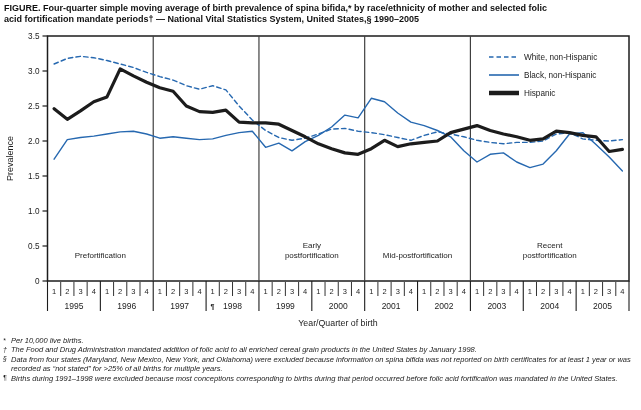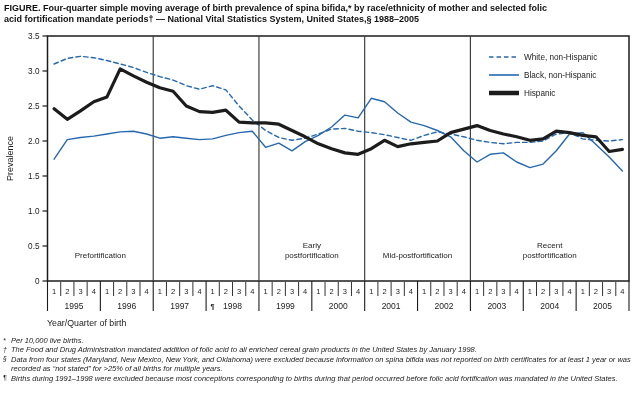--- a/index.html
+++ b/index.html
@@ -1,35 +1,35 @@
 <!DOCTYPE html>
 <html><head>
 <meta charset="utf-8">
 <style>
   html,body{margin:0;padding:0;background:#fff;}
   .page{position:relative;width:641px;height:410px;background:#fff;overflow:hidden;
         font-family:"Liberation Sans",sans-serif;color:#1c1c1c;}
   .figure-title{position:absolute;top:3px;left:4px;right:2px;font-weight:bold;
         font-size:9px;line-height:11px;color:#111;}
   #chart-svg{position:absolute;top:0;left:0;font-family:"Liberation Sans",sans-serif;}
-  .xlabel{position:absolute;top:318px;left:47px;width:582px;text-align:left;
+  .xlabel{position:absolute;top:318px;left:47px;width:582px;text-align:center;
         font-size:8.8px;color:#1c1c1c;}
   .footnotes{position:absolute;top:336px;left:3px;right:3px;font-size:7.5px;
         line-height:9.4px;color:#1c1c1c;}
   .fn{position:relative;padding-left:8px;font-style:italic;}
   .fn-marker{position:absolute;left:0;top:-0.5px;font-size:6.8px;}
 </style>
 </head>
 <body>
 
 <div class="page">
 
   <div class="figure-title">
     <div>FIGURE. Four-quarter simple moving average of birth prevalence of spina bifida,* by race/ethnicity of mother and selected folic</div>
-    <div>acid fortification mandate periods† — National Vital Statistics System, United States,§ 1988–2005</div>
+    <div>acid fortification mandate periods† — National Vital Statistics System, United States,§ 1990–2005</div>
   </div>
 
   <svg id="chart-svg" width="641" height="316">
       <rect x="47.5" y="36" width="581.5" height="245" fill="none" stroke="#1c1c1c" stroke-width="1.5"></rect>
       <line x1="42.5" y1="281" x2="47.5" y2="281" stroke="#1c1c1c" stroke-width="1.2"></line>
       <text x="39.5" y="284" text-anchor="end" font-size="8.2" fill="#1c1c1c">0</text>
       <line x1="42.5" y1="246" x2="47.5" y2="246" stroke="#1c1c1c" stroke-width="1.2"></line>
       <text x="39.5" y="249" text-anchor="end" font-size="8.2" fill="#1c1c1c">0.5</text>
       <line x1="42.5" y1="211" x2="47.5" y2="211" stroke="#1c1c1c" stroke-width="1.2"></line>
       <text x="39.5" y="214" text-anchor="end" font-size="8.2" fill="#1c1c1c">1.0</text>

